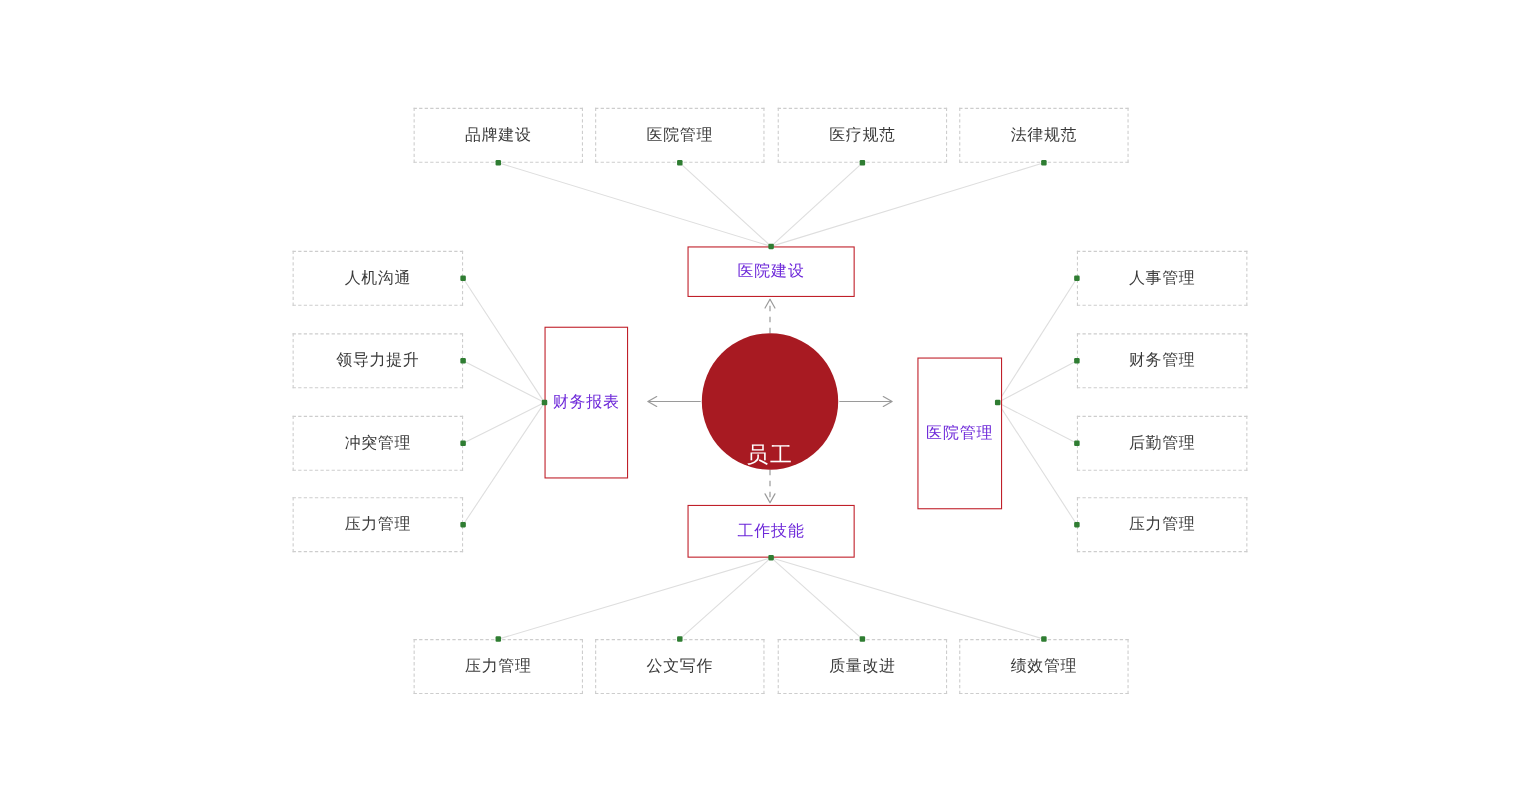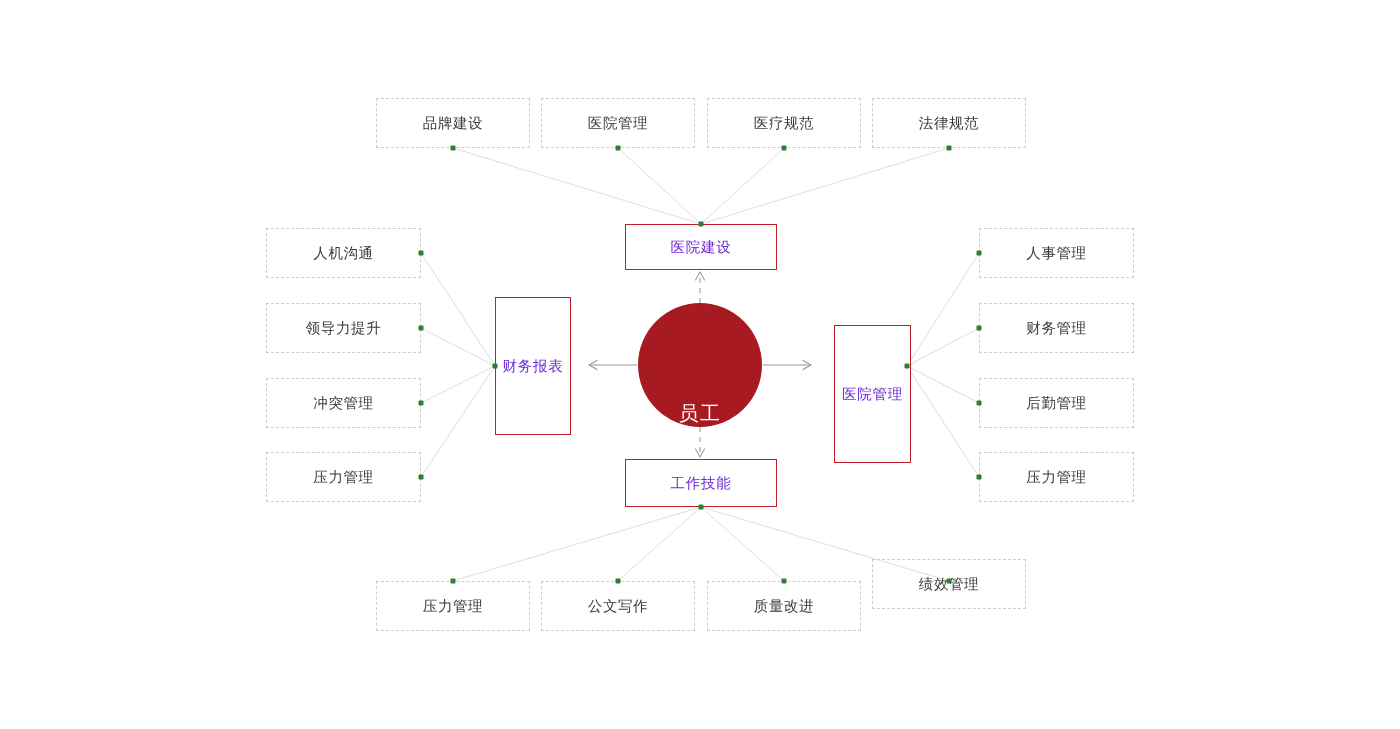--- a/index.html
+++ b/index.html
@@ -164,21 +164,21 @@
       </div>
       <div class="anchor-dot" style="left: 453px; top: 581px; background: rgb(47, 125, 50);"></div>
       <div class="leaf-node" style="left: 541px; top: 581px; width: 154px; height: 50px; font-family: Liberation Serif, serif;">
         <span>公文写作</span>
       </div>
       <div class="anchor-dot" style="left: 618px; top: 581px; background: rgb(47, 125, 50);"></div>
       <div class="leaf-node" style="left: 707px; top: 581px; width: 154px; height: 50px;">
         <span>质量改进</span>
       </div>
       <div class="anchor-dot" style="left: 784px; top: 581px; background: rgb(47, 125, 50);"></div>
-      <div class="leaf-node" style="left: 872px; top: 559px; width: 154px; height: 50px; text-align: center;">
+      <div class="leaf-node" style="left: 872px; top: 581px; width: 154px; height: 50px; text-align: center;">
         <span>绩效管理</span>
       </div>
       <div class="anchor-dot" style="left: 949px; top: 581px; background: rgb(47, 125, 50);"></div>
       <div class="hub-node" style="left: 625px; top: 224px; width: 152px; height: 46px;">
         <span>医院建设</span>
       </div>
       <div class="anchor-dot" style="left: 701px; top: 224px; background: rgb(47, 125, 50);"></div>
       <div class="hub-node" style="left: 495px; top: 297px; width: 76px; height: 138px;">
         <span>财务报表</span>
       </div>

